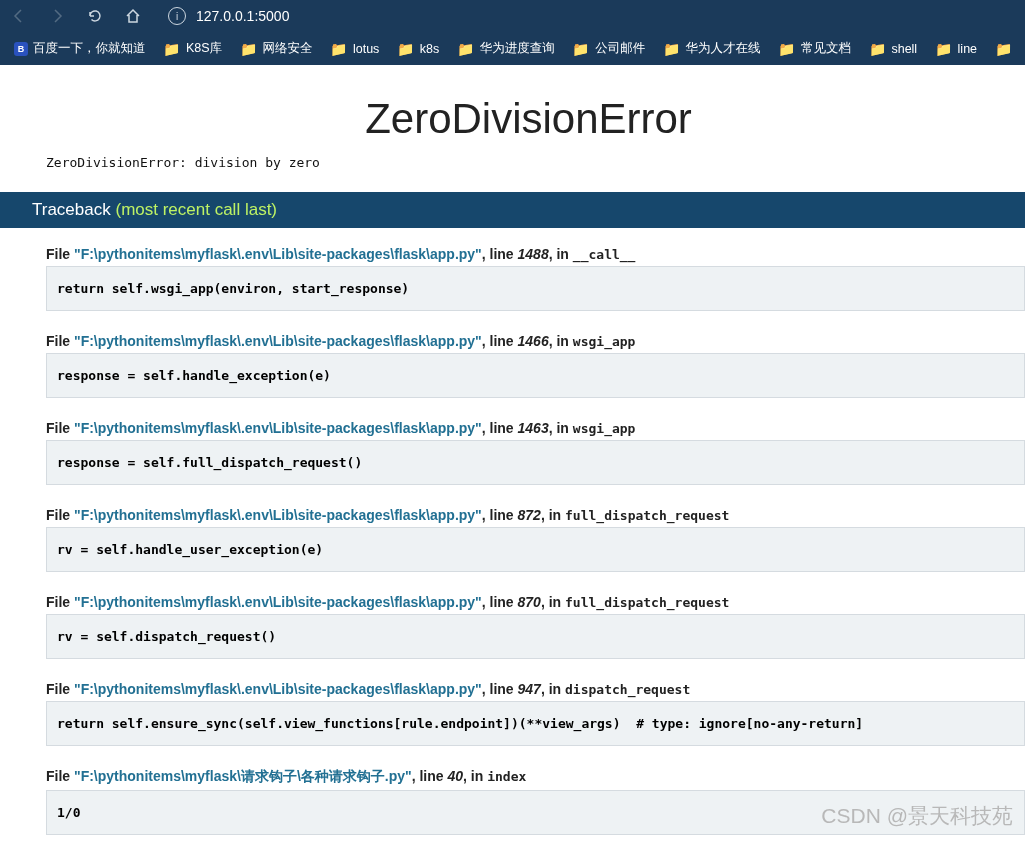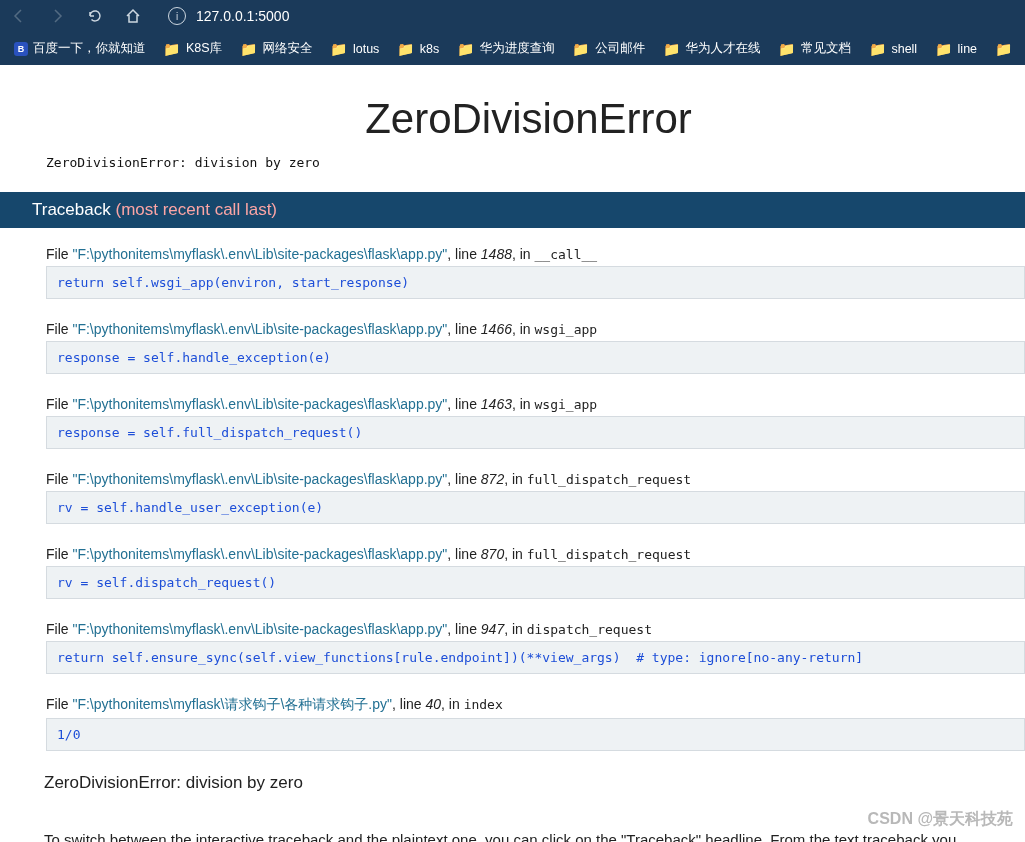--- a/index.html
+++ b/index.html
@@ -19,36 +19,36 @@
   .bm { display: flex; align-items: center; gap: 5px; }
   .bm .fld { color: #f4b943; font-size: 14px; }
   .bm .baidu { width:14px; height:14px; background:#2a52be; border-radius:3px; display:flex;align-items:center;justify-content:center;font-size:9px;font-weight:bold;}
   
   
   .page { padding: 0; }
   .title { font-size: 42px; font-weight: 400; color: #222; margin: 30px 0 12px 32px; text-align: center; }
   .errline { font-family: "Consolas", monospace; font-size: 13px; margin: 0 0 22px 46px; color: #111; }
   
   .tb-header { background: #16476c; color: #fff; padding: 8px 32px; font-size: 17px; }
-  .tb-header .sub { color: #fca5a5; }
+  .tb-header .sub { color: #bef264; }
   
   .frames { padding: 18px 0 0 46px; }
-  .frame { margin-bottom: 22px; }
+  .frame { margin-bottom: 22px; font-weight: bold; }
   .floc { font-size: 14px; color: #222; margin-bottom: 4px; }
   .floc .filepath { color: #227093; }
   .floc .lineno { font-style: italic; }
   .floc .funcname { font-family: "Consolas", monospace; font-size: 13px; }
-  .codebox { background: #eef2f4; border: 1px solid #d5dbe0; padding: 8px 10px; font-family: "Consolas", monospace; font-size: 13px; color: #1d4ed8; white-space: pre; overflow-x:auto;}
+  .codebox { background: #eef2f4; border: 1px solid #d5dbe0; padding: 14px 10px; font-family: "Consolas", monospace; font-size: 13px; color: #000000; white-space: pre; overflow-x:auto;}
   
   .errsummary { font-size: 17px; color: #222; margin: 12px 0 0 44px; }
   
   .info { margin: 36px 0 0 44px; color: #222; font-size: 15px; line-height: 1.5; width: 960px;}
   .info p { margin-bottom: 16px; }
   
-  .watermark { position:absolute; bottom:12px; right:12px; color:#b8b8b8; font-size:16px; pointer-events:none;font-weight:bold; }
+  .watermark { position:absolute; bottom:12px; right:12px; color:#b8b8b8; font-size:21px; pointer-events:none; }
 </style>
 </head>
 <body>
 
 <div class="chrome">
   <div class="addrbar">
     <div class="nav-btn dis">
       <svg width="16" height="16" viewBox="0 0 16 16">
           <path d="M10 2 L4 8 L10 14" stroke="currentColor" stroke-width="1.5" fill="none"></path>
         </svg>

